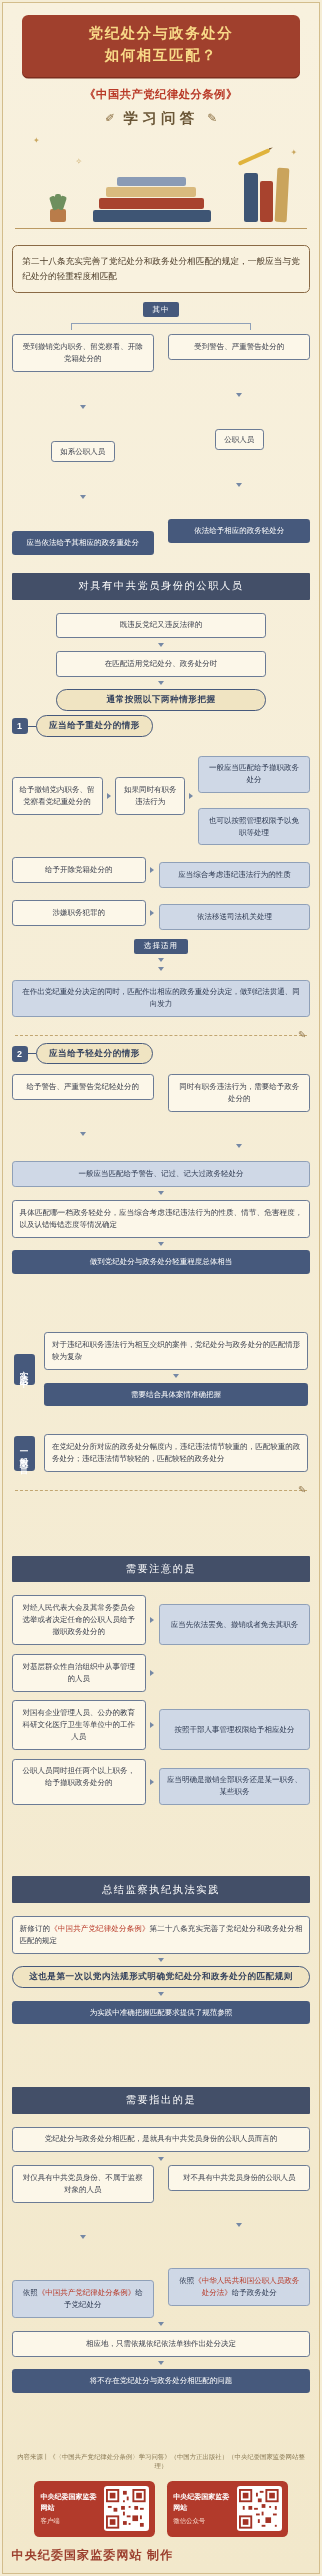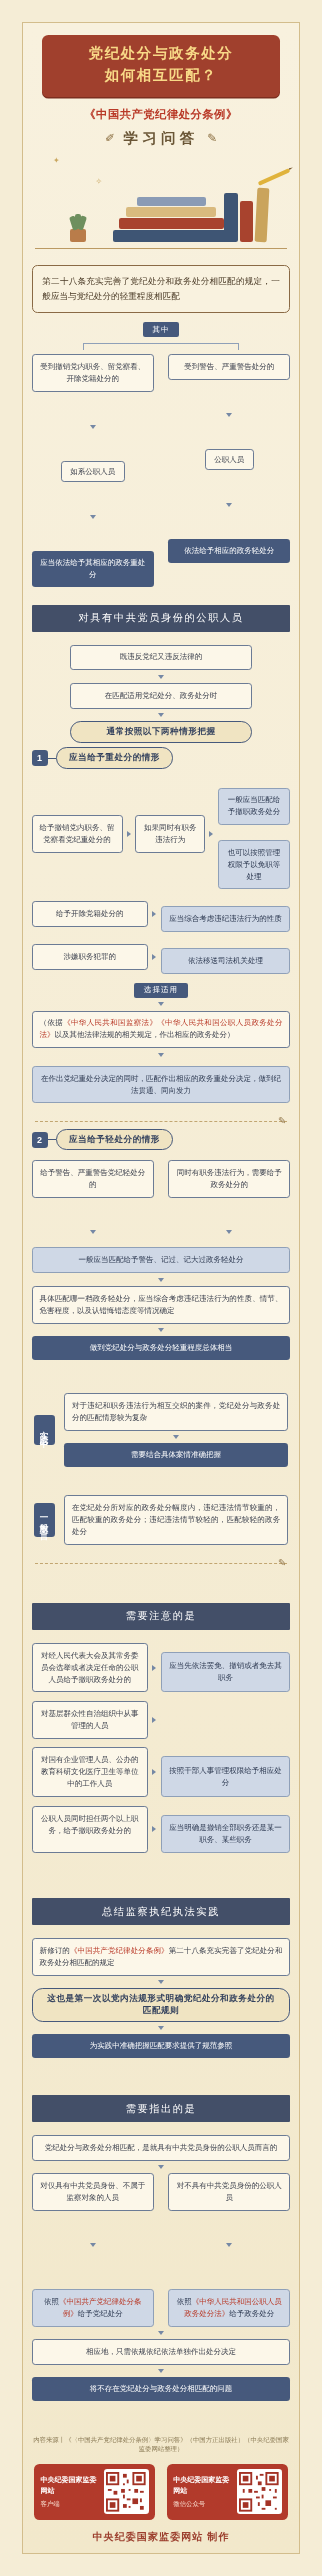--- a/index.html
+++ b/index.html
@@ -2,21 +2,21 @@
 <html lang="zh" style="font-size:8.6px"><head>
 <meta charset="utf-8">
 <style>
   * { box-sizing: border-box; margin: 0; padding: 0; }
   html,body { width: 322px; }
   body {
     font-family: "Liberation Sans", "DejaVu Sans", sans-serif;
     background: #e9ddbd;
     color: #3a3f4c;
   }
-  .page { width: 322px; height: 2576px; background: #f5edd6; padding: 22px; }
+  .page { width: 322px; height: 2576px; background: #f5edd6; padding: 2px; }
   .frame {
     height: 100%;
     border: 0.5px solid #d3bd8c;
     background: linear-gradient(#f8f1de, #f2e8cb);
     padding: 11.8px 8.6px 8.6px;
     display: flex; flex-direction: column;
     overflow: hidden;
   }
   .push { margin-top: auto; }
 
@@ -105,21 +105,21 @@
   .noterow .box:last-child { flex: 1; display: flex; align-items: center; justify-content: center; }
 
   
   .src { text-align: center; font-size: 6.4px; color: #8a7a55; margin: 16px 0 9.7px; }
   .qrrow { display: flex; justify-content: center; gap: 11.8px; }
   .qr-card { background: #b23a2b; border-radius: 5.4px; padding: 5.4px 6.4px; display: flex; gap: 5.4px; align-items: center; width: 121px; }
   .qr-text { color: #fff; font-size: 7px; line-height: 1.5; font-weight: bold; flex: 1; }
   .qr-text b { display: block; font-size: 6.4px; font-weight: normal; margin-top: 2.1px; color: #f6d7c9; }
   .qrbox { background: #fff; border-radius: 3.2px; padding: 2.7px; width: 45px; height: 45px; flex: none; }
   .qrbox svg { width: 100%; height: 100%; display: block; }
-  .credit { text-align: center; color: #9c3f2e; font-weight: bold; font-size: 10px; letter-spacing: 1.1px; margin-top: 10.7px; }
+  .credit { text-align: left; color: #9c3f2e; font-weight: bold; font-size: 12px; letter-spacing: 1.1px; margin-top: 10.7px; }
 </style>
 </head>
 <body>
 
 <div class="page">
 <div class="frame">
 
   <section>
     <div class="title-box">
       <div class="t">党纪处分与政务处分</div>
@@ -208,23 +208,20 @@
       <div class="arrr"></div>
       <div class="box lightb" style="flex:1;">应当综合考虑违纪违法行为的性质</div>
     </div>
     <div class="rowflex">
       <div class="box" style="flex:0 0 45%;">涉嫌职务犯罪的</div>
       <div class="arrr"></div>
       <div class="box lightb" style="flex:1;">依法移送司法机关处理</div>
     </div>
     <div class="qz-pill">选择适用</div>
     <div class="arrd"></div>
-    <div class="box just">
-      <span>（依据</span><span class="red">《中华人民共和国监察法》《中华人民共和国公职人员政务处分法》</span><span>以及其他法律法规的相关规定，作出相应的政务处分）</span>
-    </div>
     <div class="arrd"></div>
     <div class="box lightb">在作出党纪重处分决定的同时，匹配作出相应的政务重处分决定，做到纪法贯通、同向发力</div>
     <div class="dash">
           <span>✎</span>
         </div>
   </section>
 
   <section>
     <div class="numrow">
       <div class="num">2</div>

